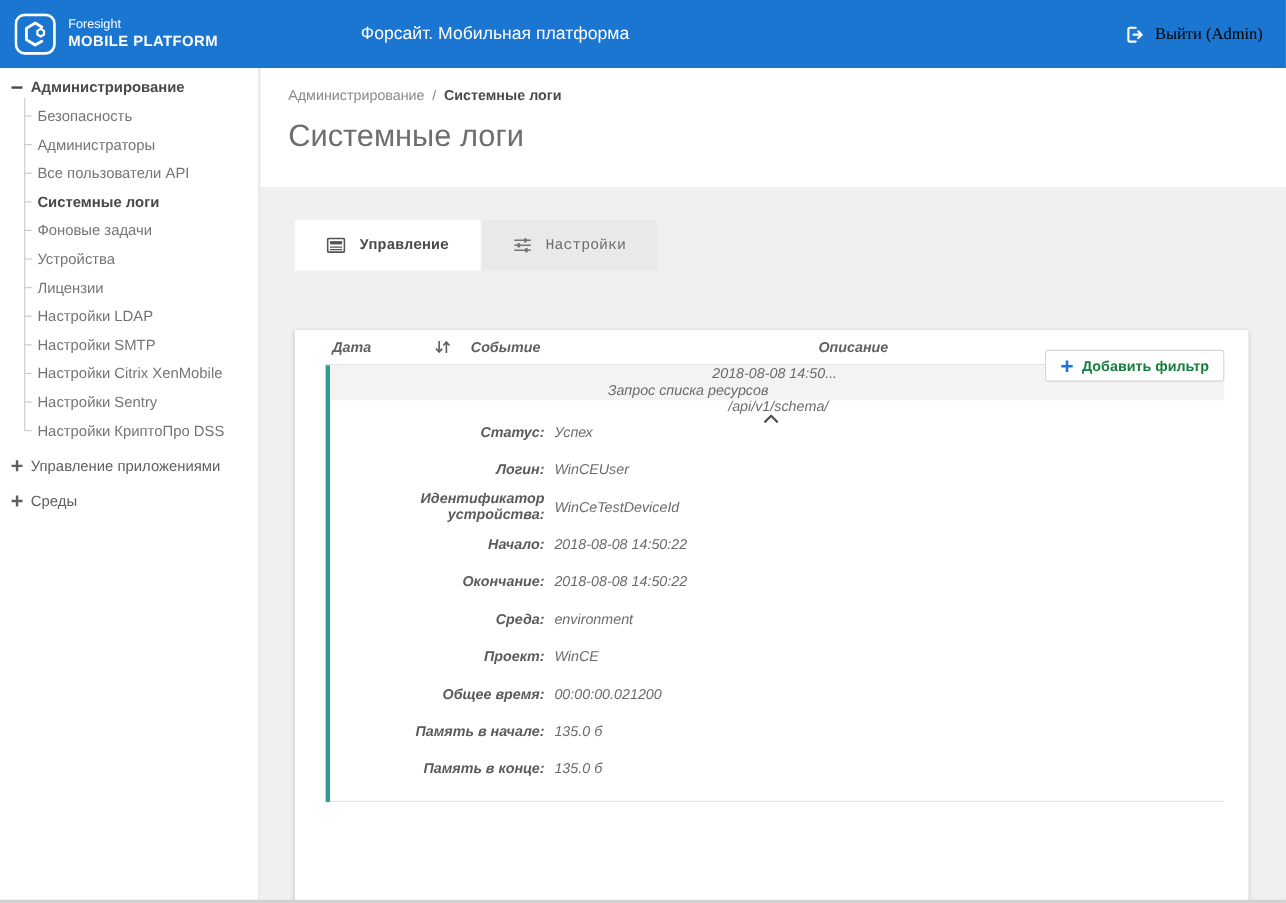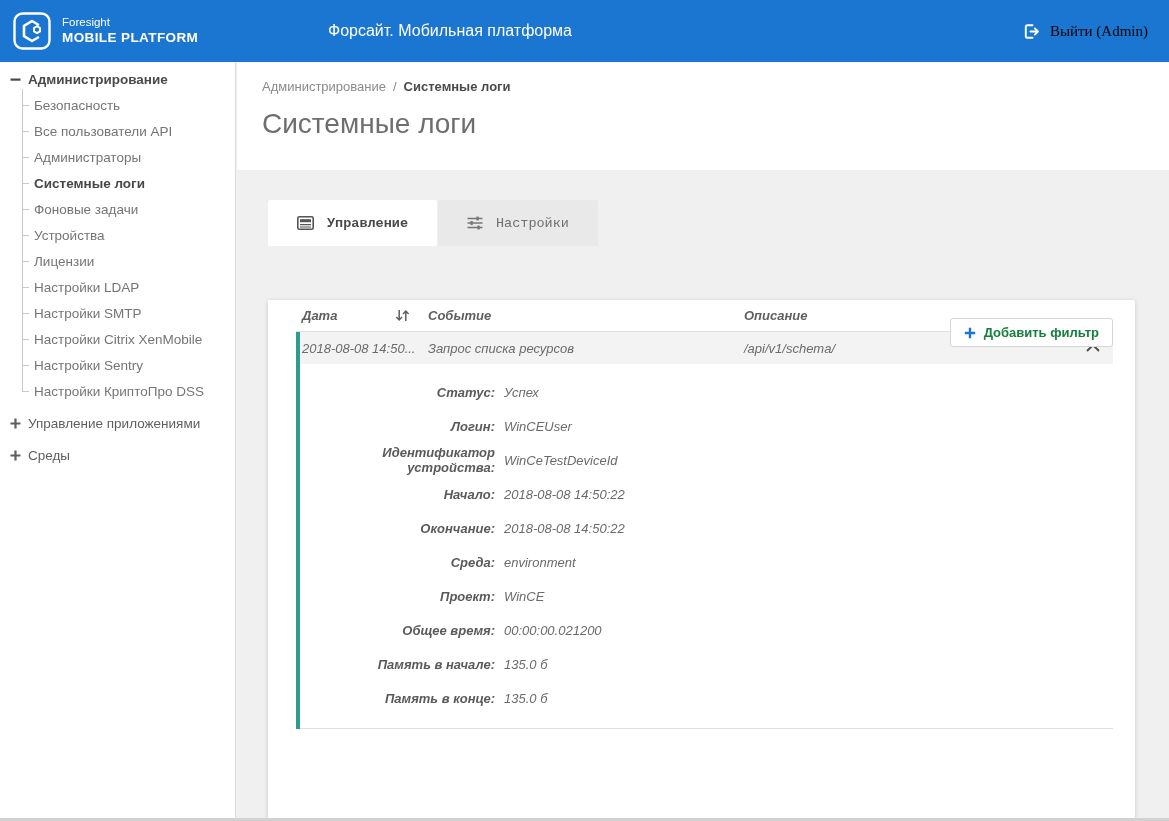--- a/index.html
+++ b/index.html
@@ -91,21 +91,21 @@
     font-weight:bold; color:#5f5f5f; border-bottom:1px solid #e0e0e0;
     padding-left:6px;
   }
   .col-date { width:120px; display:flex; align-items:center; }
   .col-date .sort-ic { margin-left:58px; cursor:pointer; }
   .col-event { width:322px; padding-left:6px; }
   .col-desc { flex:1; }
   .expanded-block { border-left:4px solid #2b9c8f; }
   .trow {
     display:flex; align-items:center; height:32px; background:#f3f3f3;
-    color:#6b6b6b; padding-left:2px; cursor:pointer;
+    color:#6b6b6b; padding-left:2px; cursor:pointer;flex-direction:column;
   }
   .trow .col-event, .trow .col-desc { color:#6b6b6b; }
   .chevron { margin-right:13px; display:flex; align-items:center; cursor:pointer; }
   .details { padding:11px 0 13px; border-bottom:1px solid #e0e0e0; }
   .detail-row { display:flex; align-items:center; height:34px; }
   .detail-label { width:195px; text-align:right; font-weight:bold; color:#5a5a5a; }
   .detail-value { margin-left:9px; color:#6b6b6b; }
   .bottom-line { position:absolute; left:0; bottom:0; width:1169px; height:3px; background:#d2d2d2; }
   svg { display:block; }
 </style>
@@ -146,24 +146,24 @@
             <rect x="0.5" y="4.5" width="10" height="2.2" fill="#4a4a4a"></rect>
           </svg>
       </span>
       <span class="sec-label">Администрирование</span>
     </div>
     <ul class="subtree">
       <li class="nav-item">
           <span>Безопасность</span>
         </li>
       <li class="nav-item">
+          <span>Администраторы</span>
+        </li>
+      <li class="nav-item">
           <span>Все пользователи API</span>
-        </li>
-      <li class="nav-item">
-          <span>Администраторы</span>
         </li>
       <li class="nav-item active">
           <span>Системные логи</span>
         </li>
       <li class="nav-item">
           <span>Фоновые задачи</span>
         </li>
       <li class="nav-item">
           <span>Устройства</span>
         </li>

